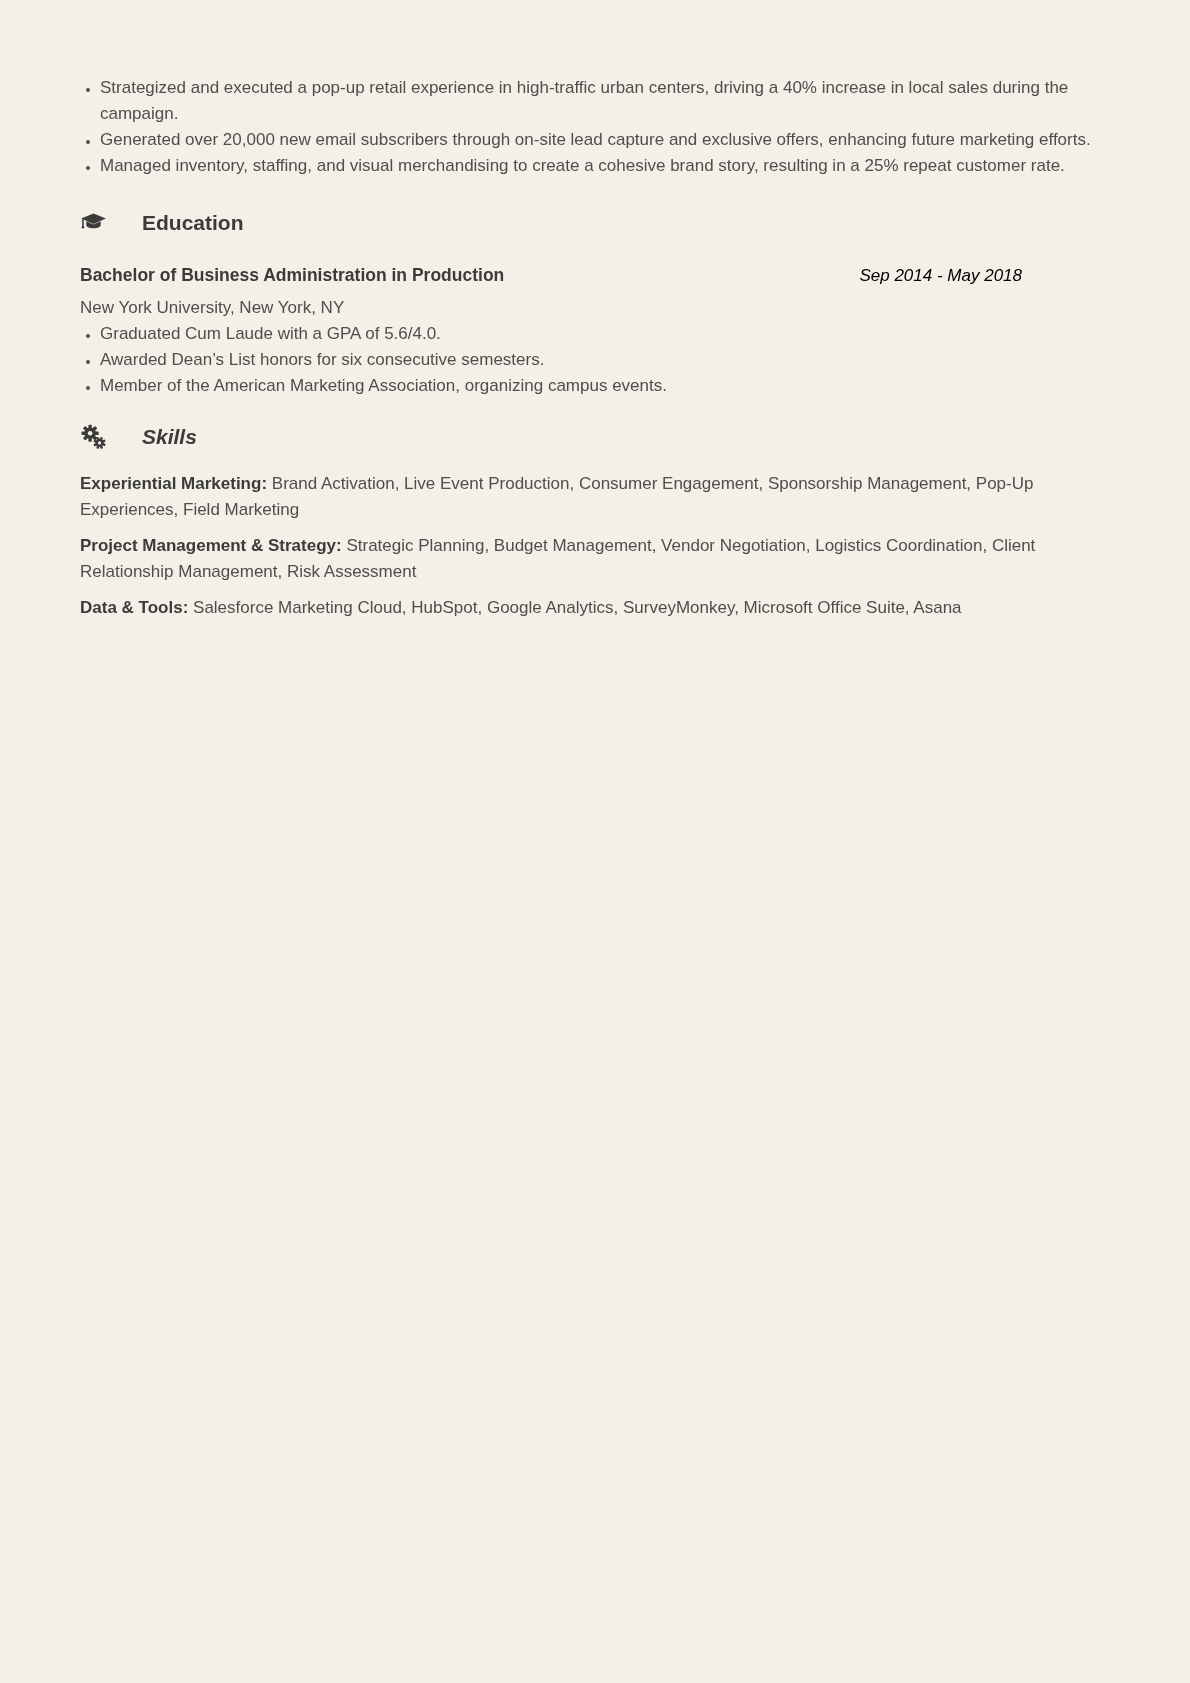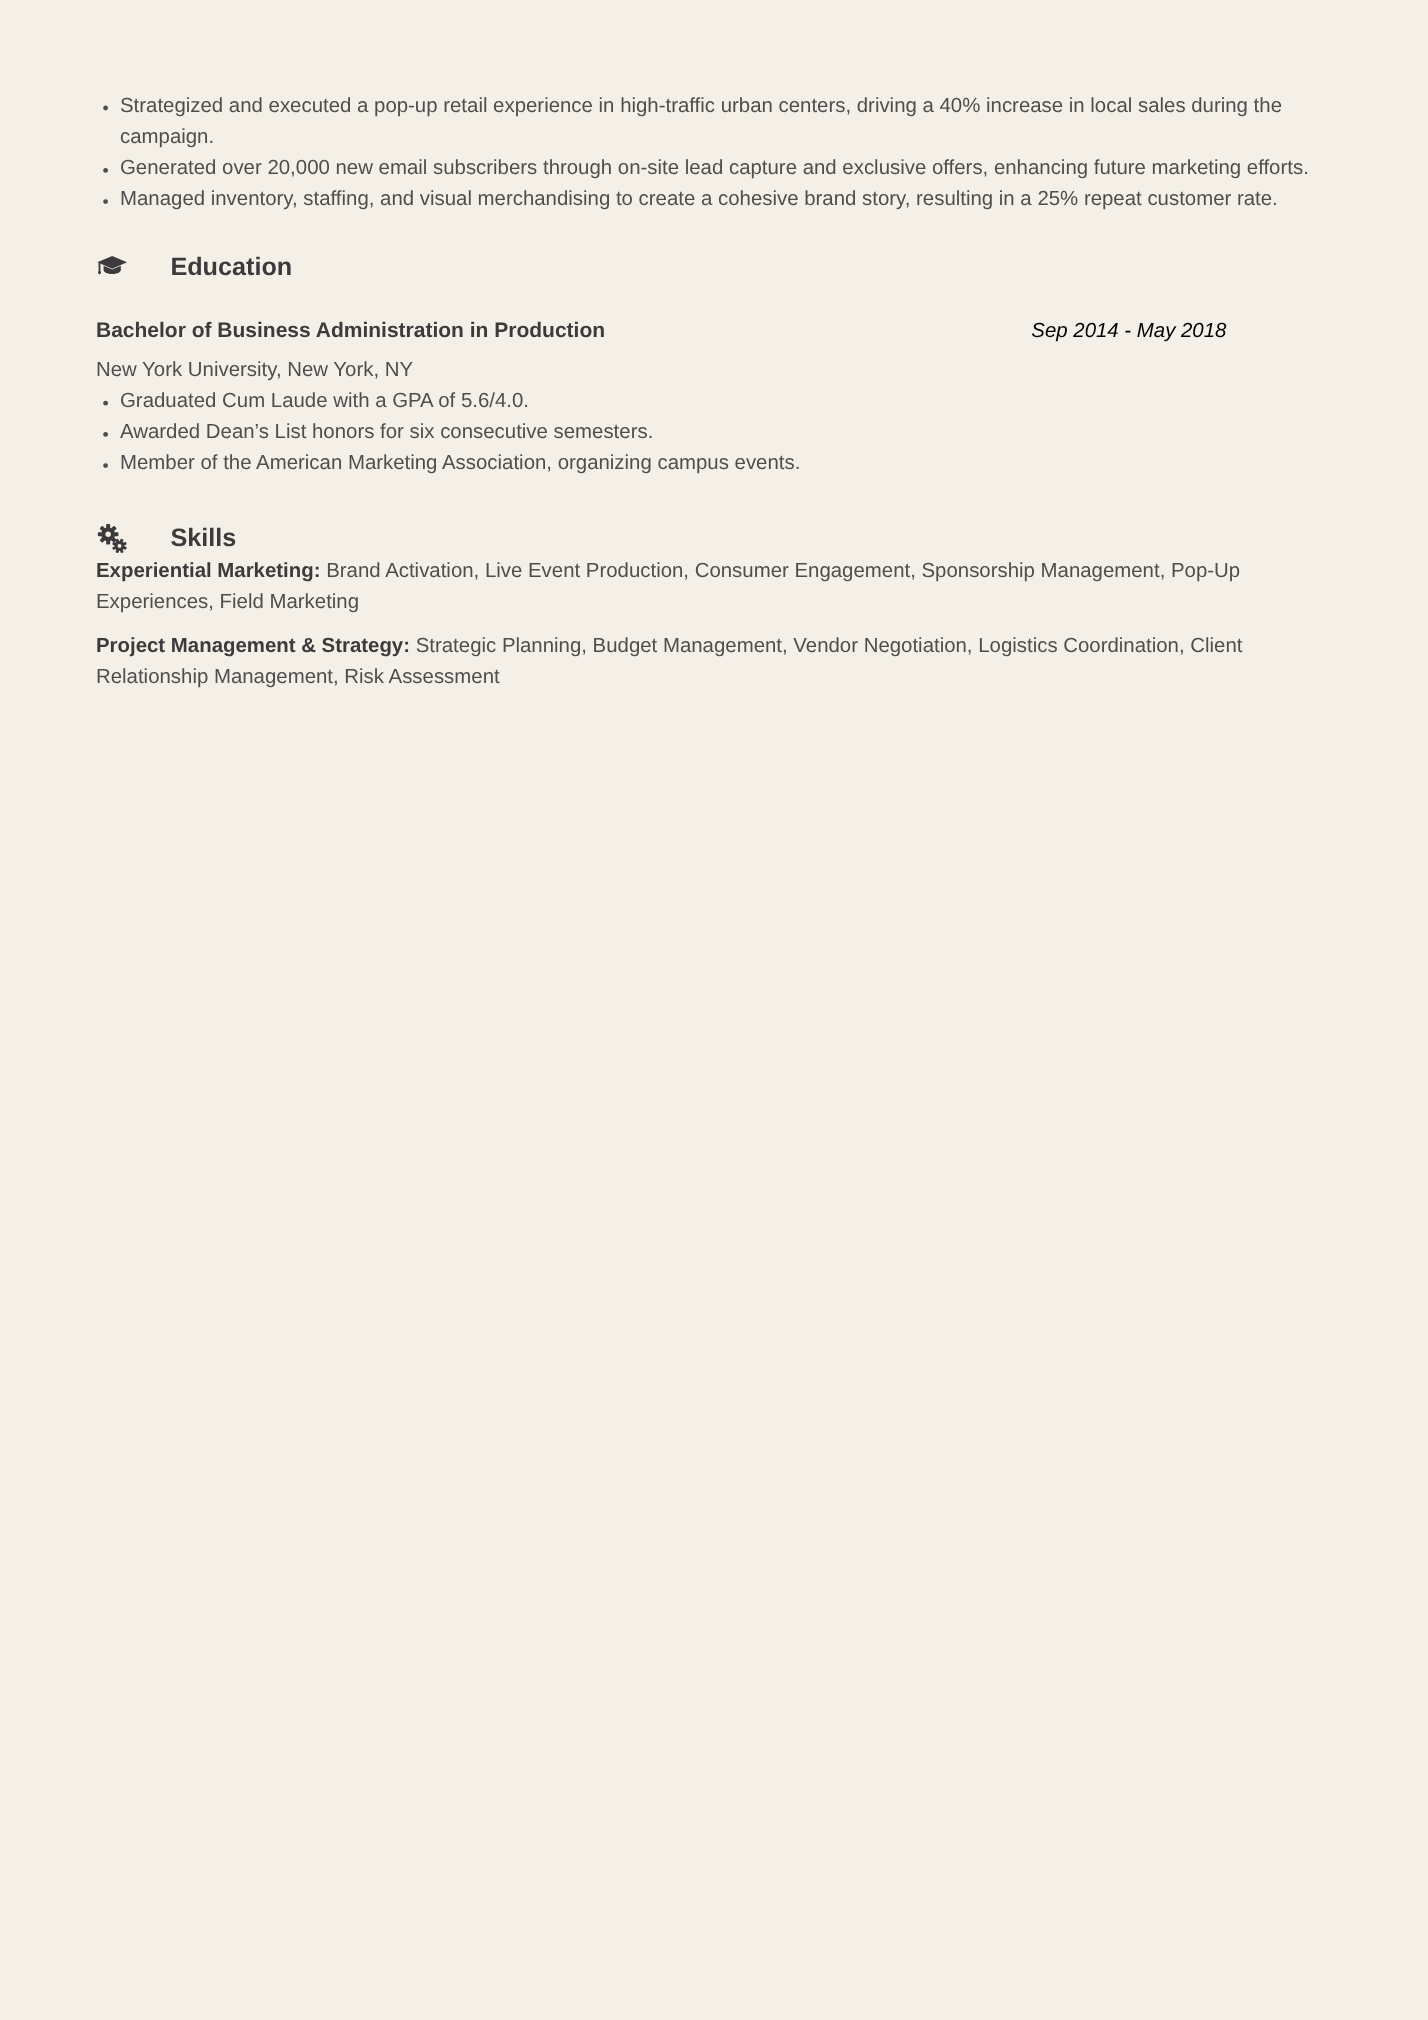--- a/index.html
+++ b/index.html
@@ -48,21 +48,21 @@
   .section-heading .icon {
     width: 27px;
     height: 27px;
     display: inline-flex;
     align-items: center;
     justify-content: center;
     flex: 0 0 auto;
   }
   .section-heading .icon svg { width: 100%; height: 100%; display: block; }
   .heading-education { margin-top: 30px; }
-  .heading-skills    { margin-top: 36px; }
+  .heading-skills    { margin-top: 24px; font-style: italic; }
   
   .edu-header {
     margin-top: 25px;
     display: flex;
     justify-content: space-between;
     align-items: baseline;
   }
   .edu-degree {
     font-weight: 700;
     color: #3b3b3b;
@@ -72,21 +72,21 @@
     font-style: italic;
     color: #000000;
     padding-right: 86px;
     white-space: nowrap;
   }
   .edu-school {
     margin-top: 6px;
   }
   .edu-bullets { margin-top: 18px; }
   
-  .skills-body { }
+  .skills-body { margin-top: 20px; }
   .skill-line {
     margin: 0 0 10px 0;
   }
   .skill-label {
     font-weight: 700;
     color: #3b3b3b;
   }
 </style>
 </head>
 <body>
@@ -159,15 +159,16 @@
           <circle r="2" fill="#f4f0e7"></circle>
         </g>
       </svg>
     </span>
     <span class="label">Skills</span>
   </div>
 
   <div class="skills-body">
     <p class="skill-line"><span class="skill-label">Experiential Marketing:</span> <span class="skill-items">Brand Activation, Live Event Production, Consumer Engagement, Sponsorship Management, Pop-Up Experiences, Field Marketing</span></p>
     <p class="skill-line"><span class="skill-label">Project Management &amp; Strategy:</span> <span class="skill-items">Strategic Planning, Budget Management, Vendor Negotiation, Logistics Coordination, Client Relationship Management, Risk Assessment</span></p>
+    <p class="skill-line"><span class="skill-label">Data &amp; Tools:</span> <span class="skill-items">Salesforce Marketing Cloud, HubSpot, Google Analytics, SurveyMonkey, Microsoft Office Suite, Asana</span></p>
   </div>
 
 </div>
 
 </body></html>

